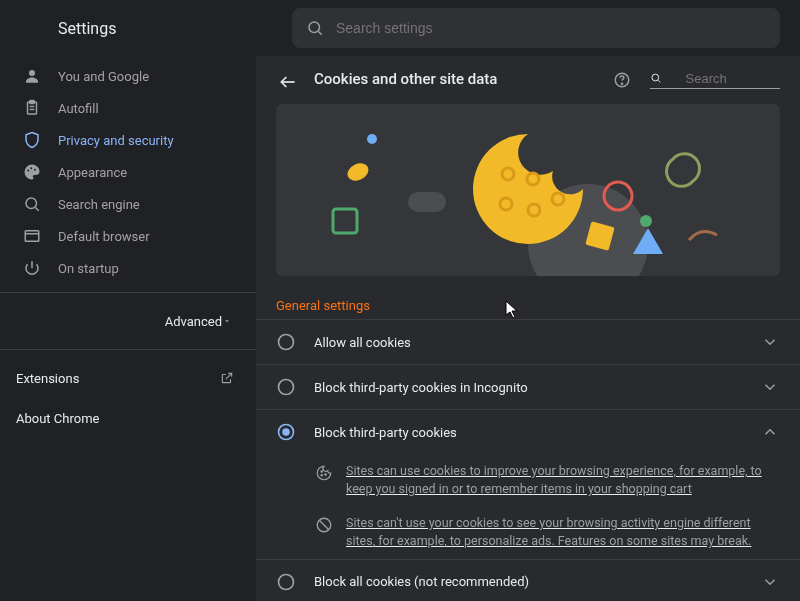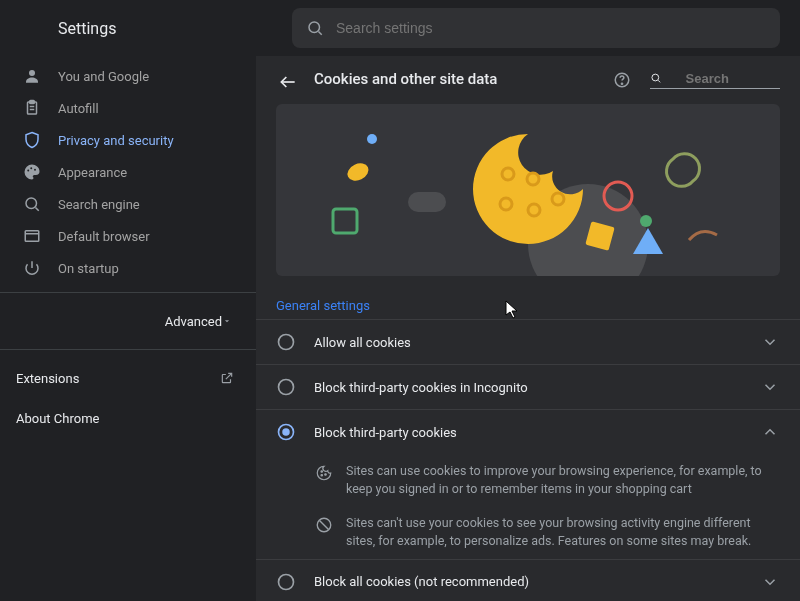--- a/index.html
+++ b/index.html
@@ -24,30 +24,30 @@
   .adv-row { display: flex; align-items: center; justify-content: flex-end; height: 40px; padding: 0 24px 0 16px; font-size: 13px; color: #e8eaed; cursor: pointer; }
   .ext-row { display: flex; align-items: center; justify-content: space-between; height: 40px; padding: 0 22px 0 16px; font-size: 13px; color: #e8eaed; cursor: pointer; }
   .about-row { display: flex; align-items: center; height: 40px; padding-left: 16px; font-size: 13px; color: #e8eaed; cursor: pointer; }
   .content { flex: 1; background: #292a2d; overflow: auto; }
   .content-inner { padding: 0; }
   .page-header { display: flex; align-items: flex-start; padding: 14px 20px 10px 20px; gap: 14px; }
   .page-header .back { width: 24px; height:24px; display:flex; align-items:center; justify-content:center; cursor:pointer;}
   .page-title { flex: 1; font-size: 15px; color: #e8eaed; font-weight: 500; }
   .help-icon { width: 20px; height:20px; display:flex; align-items:center; justify-content:center; cursor:pointer; margin-right: 4px;}
   .inline-search { display:flex; align-items:center; border-bottom: 1px solid #9aa0a6; padding-bottom:2px; width: 130px; }
-  .inline-search input { background: transparent; border: 0; outline: 0; color: #e5e5e5; font-size: 13px; width: 100%; margin-left: 24px; font-weight: bold; }
+  .inline-search input { background: transparent; border: 0; outline: 0; color: #e5e5e5; font-size: 13px; width: 100%; margin-left: 24px; }
   .hero { margin: 0 20px 12px 20px; height: 172px; background: #35363a; border-radius: 6px; position: relative; overflow: hidden; }
   .hero svg { position:absolute; inset:0; }
-  .section-label { color: #3b82f6; font-size: 13px; padding: 10px 20px 6px 20px; }
+  .section-label { color: #f97316; font-size: 13px; padding: 10px 20px 6px 20px; }
   .option-row { display:flex; align-items:center; padding: 12px 20px; border-top: 1px solid #3b3c3f; cursor:pointer; }
   .option-row:first-of-type { border-top: 0; }
   .radio { width: 20px; height:20px; margin-right: 18px; display:flex; align-items:center; justify-content:center; }
   .option-label { flex:1; color:#e8eaed; font-size: 13px; }
   .chev { width:20px; height:20px; display:flex; align-items:center; justify-content:center; }
-  .detail { display:flex; padding: 8px 36px 8px 58px; gap: 12px; }
+  .detail { display:flex; padding: 8px 36px 8px 58px; gap: 12px; text-decoration: underline; }
   .detail .detail-icon { width:20px; height:20px; flex: 0 0 20px; display:flex; align-items:center; justify-content:center; margin-top:1px;}
   .detail .detail-text { flex:1; color:#9aa0a6; font-size: 12.5px; line-height: 1.45; }
   .cursor { position: fixed; pointer-events: none; z-index: 999; }
 </style>
 </head>
 <body>
 
 <div class="app">
   <div class="topbar">
     <div class="topbar-title">Settings</div>

